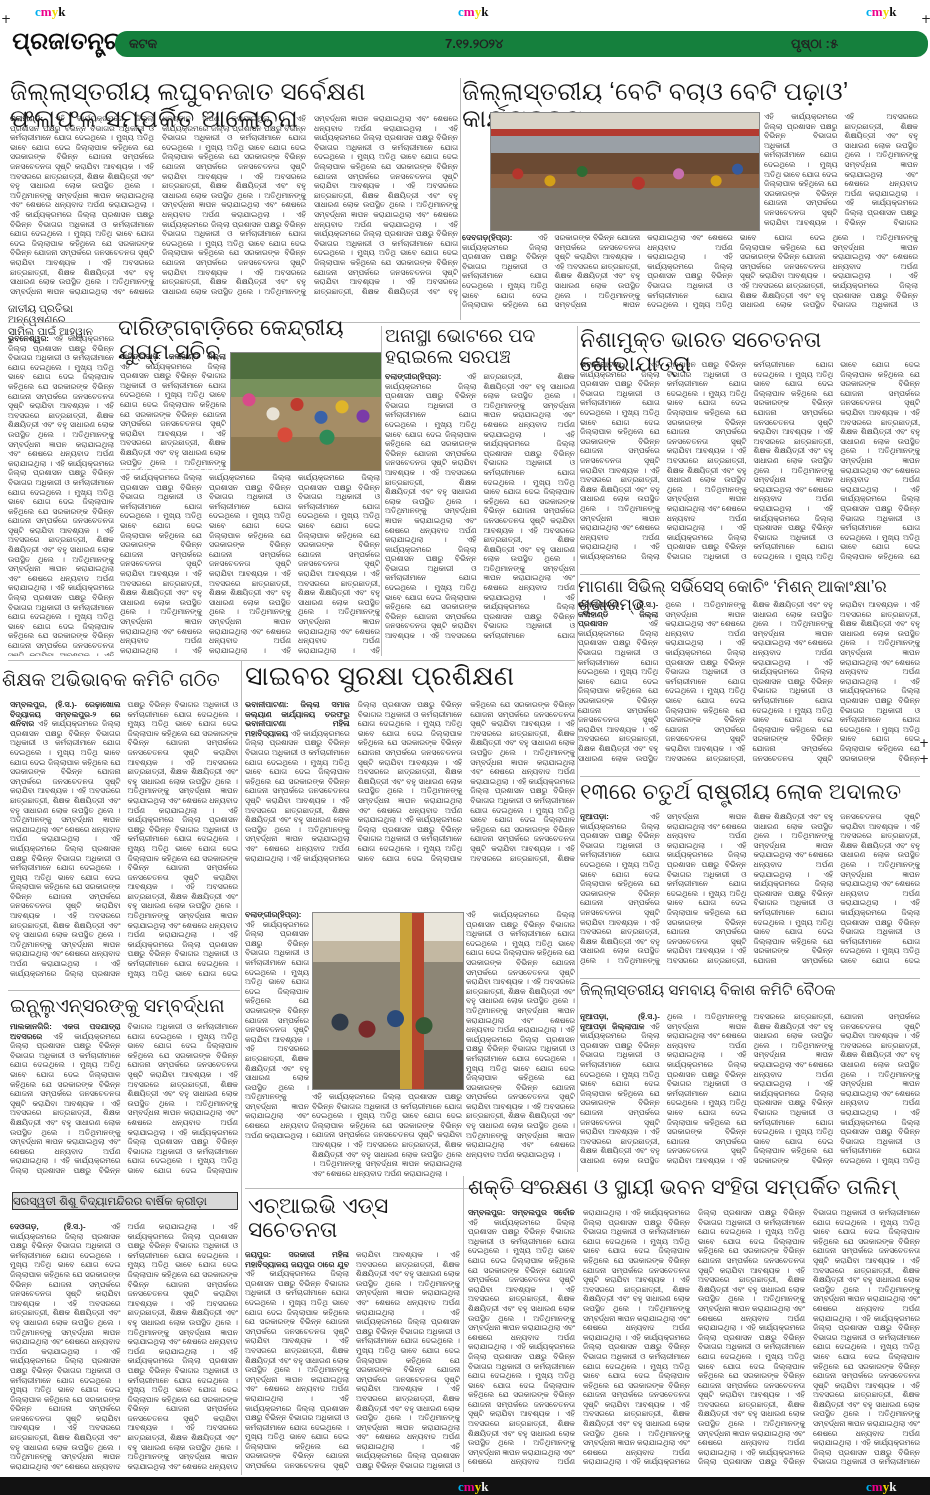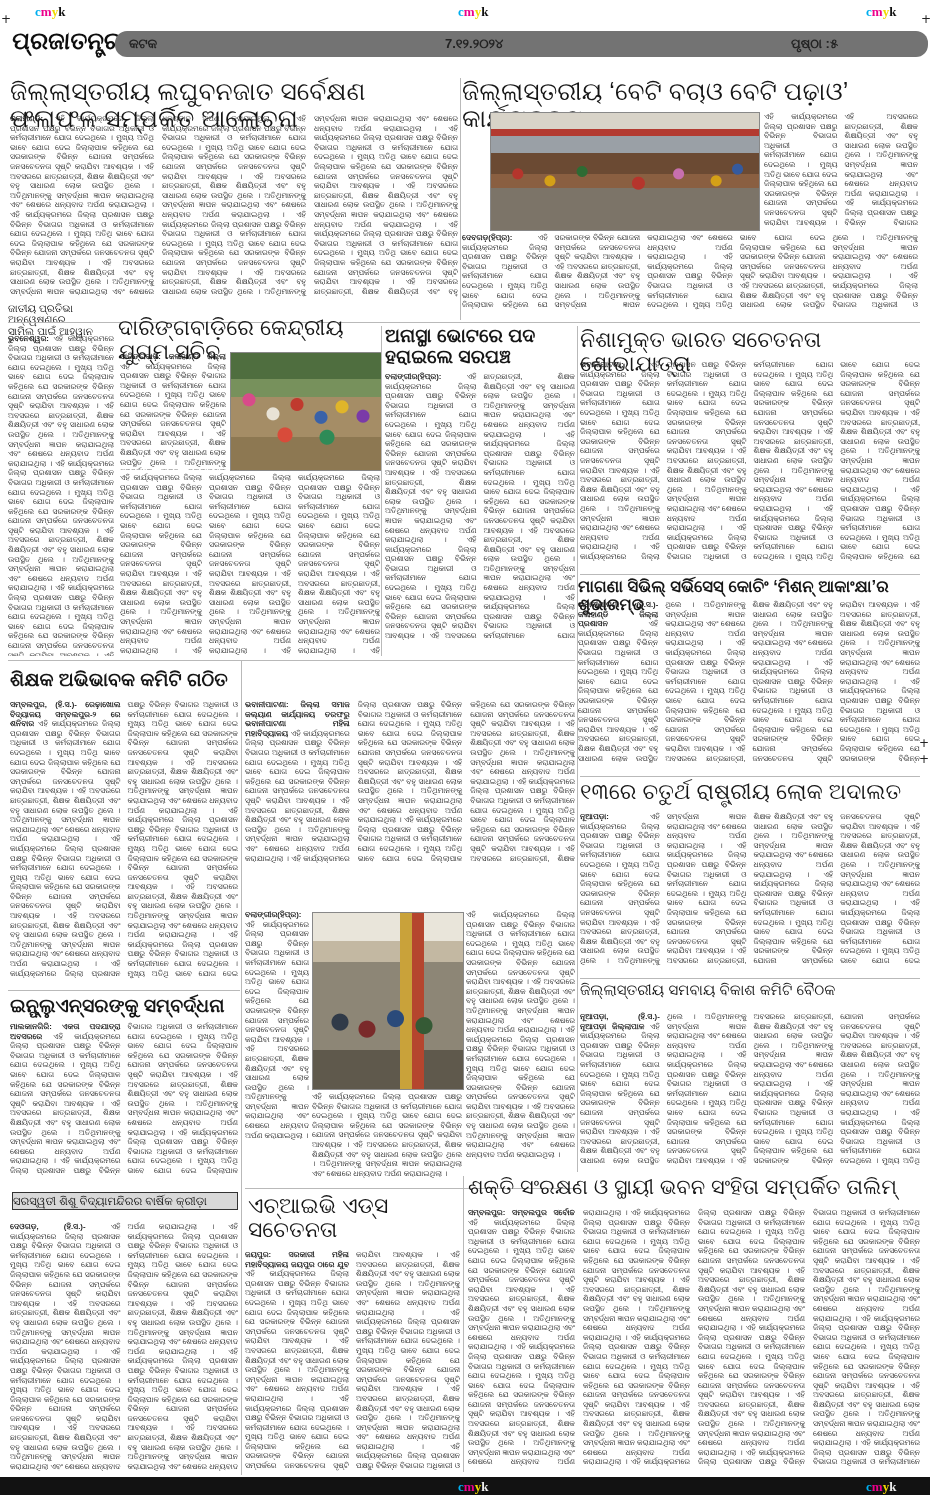--- a/index.html
+++ b/index.html
@@ -14,21 +14,21 @@
   .paper-name{position:absolute;left:12px;top:28px;width:100px;font:bold 24px "Liberation Serif",serif;
               color:#0d0d0d;transform:skewX(-4deg);}
   .band{position:absolute;left:115px;top:31px;width:813px;height:26px;display:flex;align-items:center;}
   .band .edition{position:absolute;left:14px;font-size:13px;font-weight:bold;color:#222;}
   .band .date{position:absolute;left:330px;font-size:13px;font-weight:bold;color:#222;}
   .band .pageno{position:absolute;right:90px;font-size:13px;font-weight:bold;color:#222;}
   
   .hl{position:absolute;text-align:left;color:#151515;white-space:pre-line;line-height:1.08;}
   .h-xl{font-size:25px;font-weight:500;}
   .h-l{font-size:22px;font-weight:500;}
-  .h-m{font-size:19px;font-weight:700;}
+  .h-m{font-size:19px;font-weight:400;}
   .h-s{font-size:12px;font-weight:normal;}
   .boxed-hl{background:#d9d9d9;border:1px solid #333;padding:2px 0;}
   
   .body-box{position:absolute;overflow:hidden;font-size:7.6px;line-height:9.6px;
             text-align:justify;color:#222;}
   .body-box b{font-size:7.8px;}
   
   .vline{position:absolute;width:1px;background:#b9b9b9;}
   .hline{position:absolute;height:1px;background:#b9b9b9;}
   
@@ -76,21 +76,21 @@
 
   <div class="cropmark" style="left:1px;top:12px;">+</div>
   <div class="cmyk" style="left:35px;top:4px;"><span class="c">c</span><span class="m">m</span><span class="y">y</span><span class="k">k</span></div>
   <div class="cmyk" style="left:458px;top:4px;"><span class="c">c</span><span class="m">m</span><span class="y">y</span><span class="k">k</span></div>
   <div class="cmyk" style="left:866px;top:4px;"><span class="c">c</span><span class="m">m</span><span class="y">y</span><span class="k">k</span></div>
   <div class="cropmark" style="left:921px;top:12px;">+</div>
   <div class="cropmark" style="left:919px;top:736px;">+</div>
   <div class="cropmark" style="left:919px;top:752px;">+</div>
 
   <div class="paper-name">ପ୍ରଜାତନ୍ତ୍ର</div>
-  <div class="band" style="background:#737373;border-radius:12px;">
+  <div class="band" style="background:#15803d;border-radius:12px;">
     <span class="edition">କଟକ</span>
     <span class="date">7.୧୨.୨୦୨୪</span>
     <span class="pageno">ପୃଷ୍ଠା :୫</span>
   </div>
 
   <div class="hl h-xl" style="left:10px;top:78px;width:448px;">ଜିଲ୍ଲାସ୍ତରୀୟ ଲଘୁବନଜାତ ସର୍ବେକ୍ଷଣ ଫଳାଫଳ ସମ୍ପର୍କିତ ଆଲୋଚନା</div>
   <div class="body-box" style="left:10px;top:114px;width:448px;height:186px;columns:3;column-gap:8px;">
     <b>କଳାହାଣ୍ଡି:</b> <span>ଏହି କାର୍ଯ୍ୟକ୍ରମରେ ଜିଲ୍ଲା ପ୍ରଶାସନ ପକ୍ଷରୁ ବିଭିନ୍ନ ବିଭାଗର ଅଧିକାରୀ ଓ କର୍ମଚାରୀମାନେ ଯୋଗ ଦେଇଥିଲେ । ମୁଖ୍ୟ ଅତିଥି ଭାବେ ଯୋଗ ଦେଇ ଜିଲ୍ଲାପାଳ କହିଥିଲେ ଯେ ସରକାରଙ୍କ ବିଭିନ୍ନ ଯୋଜନା ସମ୍ପର୍କରେ ଜନସଚେତନତା ସୃଷ୍ଟି କରାଯିବା ଆବଶ୍ୟକ । ଏହି ଅବସରରେ ଛାତ୍ରଛାତ୍ରୀ, ଶିକ୍ଷକ ଶିକ୍ଷୟିତ୍ରୀ ଏବଂ ବହୁ ସାଧାରଣ ଲୋକ ଉପସ୍ଥିତ ଥିଲେ । ଅତିଥିମାନଙ୍କୁ ସମ୍ବର୍ଦ୍ଧନା ଜ୍ଞାପନ କରାଯାଇଥିଲା ଏବଂ ଶେଷରେ ଧନ୍ୟବାଦ ଅର୍ପଣ କରାଯାଇଥିଲା । ଏହି କାର୍ଯ୍ୟକ୍ରମରେ ଜିଲ୍ଲା ପ୍ରଶାସନ ପକ୍ଷରୁ ବିଭିନ୍ନ ବିଭାଗର ଅଧିକାରୀ ଓ କର୍ମଚାରୀମାନେ ଯୋଗ ଦେଇଥିଲେ । ମୁଖ୍ୟ ଅତିଥି ଭାବେ ଯୋଗ ଦେଇ ଜିଲ୍ଲାପାଳ କହିଥିଲେ ଯେ ସରକାରଙ୍କ ବିଭିନ୍ନ ଯୋଜନା ସମ୍ପର୍କରେ ଜନସଚେତନତା ସୃଷ୍ଟି କରାଯିବା ଆବଶ୍ୟକ । ଏହି ଅବସରରେ ଛାତ୍ରଛାତ୍ରୀ, ଶିକ୍ଷକ ଶିକ୍ଷୟିତ୍ରୀ ଏବଂ ବହୁ ସାଧାରଣ ଲୋକ ଉପସ୍ଥିତ ଥିଲେ । ଅତିଥିମାନଙ୍କୁ ସମ୍ବର୍ଦ୍ଧନା ଜ୍ଞାପନ କରାଯାଇଥିଲା ଏବଂ ଶେଷରେ ଧନ୍ୟବାଦ ଅର୍ପଣ କରାଯାଇଥିଲା । ଏହି କାର୍ଯ୍ୟକ୍ରମରେ ଜିଲ୍ଲା ପ୍ରଶାସନ ପକ୍ଷରୁ ବିଭିନ୍ନ ବିଭାଗର ଅଧିକାରୀ ଓ କର୍ମଚାରୀମାନେ ଯୋଗ ଦେଇଥିଲେ । ମୁଖ୍ୟ ଅତିଥି ଭାବେ ଯୋଗ ଦେଇ ଜିଲ୍ଲାପାଳ କହିଥିଲେ ଯେ ସରକାରଙ୍କ ବିଭିନ୍ନ ଯୋଜନା ସମ୍ପର୍କରେ ଜନସଚେତନତା ସୃଷ୍ଟି କରାଯିବା ଆବଶ୍ୟକ । ଏହି ଅବସରରେ ଛାତ୍ରଛାତ୍ରୀ, ଶିକ୍ଷକ ଶିକ୍ଷୟିତ୍ରୀ ଏବଂ ବହୁ ସାଧାରଣ ଲୋକ ଉପସ୍ଥିତ ଥିଲେ । ଅତିଥିମାନଙ୍କୁ ସମ୍ବର୍ଦ୍ଧନା ଜ୍ଞାପନ କରାଯାଇଥିଲା ଏବଂ ଶେଷରେ ଧନ୍ୟବାଦ ଅର୍ପଣ କରାଯାଇଥିଲା । ଏହି କାର୍ଯ୍ୟକ୍ରମରେ ଜିଲ୍ଲା ପ୍ରଶାସନ ପକ୍ଷରୁ ବିଭିନ୍ନ ବିଭାଗର ଅଧିକାରୀ ଓ କର୍ମଚାରୀମାନେ ଯୋଗ ଦେଇଥିଲେ । ମୁଖ୍ୟ ଅତିଥି ଭାବେ ଯୋଗ ଦେଇ ଜିଲ୍ଲାପାଳ କହିଥିଲେ ଯେ ସରକାରଙ୍କ ବିଭିନ୍ନ ଯୋଜନା ସମ୍ପର୍କରେ ଜନସଚେତନତା ସୃଷ୍ଟି କରାଯିବା ଆବଶ୍ୟକ । ଏହି ଅବସରରେ ଛାତ୍ରଛାତ୍ରୀ, ଶିକ୍ଷକ ଶିକ୍ଷୟିତ୍ରୀ ଏବଂ ବହୁ ସାଧାରଣ ଲୋକ ଉପସ୍ଥିତ ଥିଲେ । ଅତିଥିମାନଙ୍କୁ ସମ୍ବର୍ଦ୍ଧନା ଜ୍ଞାପନ କରାଯାଇଥିଲା ଏବଂ ଶେଷରେ ଧନ୍ୟବାଦ ଅର୍ପଣ କରାଯାଇଥିଲା । ଏହି କାର୍ଯ୍ୟକ୍ରମରେ ଜିଲ୍ଲା ପ୍ରଶାସନ ପକ୍ଷରୁ ବିଭିନ୍ନ ବିଭାଗର ଅଧିକାରୀ ଓ କର୍ମଚାରୀମାନେ ଯୋଗ ଦେଇଥିଲେ । ମୁଖ୍ୟ ଅତିଥି ଭାବେ ଯୋଗ ଦେଇ ଜିଲ୍ଲାପାଳ କହିଥିଲେ ଯେ ସରକାରଙ୍କ ବିଭିନ୍ନ ଯୋଜନା ସମ୍ପର୍କରେ ଜନସଚେତନତା ସୃଷ୍ଟି କରାଯିବା ଆବଶ୍ୟକ । ଏହି ଅବସରରେ ଛାତ୍ରଛାତ୍ରୀ, ଶିକ୍ଷକ ଶିକ୍ଷୟିତ୍ରୀ ଏବଂ ବହୁ ସାଧାରଣ ଲୋକ ଉପସ୍ଥିତ ଥିଲେ । ଅତିଥିମାନଙ୍କୁ ସମ୍ବର୍ଦ୍ଧନା ଜ୍ଞାପନ କରାଯାଇଥିଲା ଏବଂ ଶେଷରେ ଧନ୍ୟବାଦ ଅର୍ପଣ କରାଯାଇଥିଲା । ଏହି କାର୍ଯ୍ୟକ୍ରମରେ ଜିଲ୍ଲା ପ୍ରଶାସନ ପକ୍ଷରୁ ବିଭିନ୍ନ ବିଭାଗର ଅଧିକାରୀ ଓ କର୍ମଚାରୀମାନେ ଯୋଗ ଦେଇଥିଲେ । ମୁଖ୍ୟ ଅତିଥି ଭାବେ ଯୋଗ ଦେଇ ଜିଲ୍ଲାପାଳ କହିଥିଲେ ଯେ ସରକାରଙ୍କ ବିଭିନ୍ନ ଯୋଜନା ସମ୍ପର୍କରେ ଜନସଚେତନତା ସୃଷ୍ଟି କରାଯିବା ଆବଶ୍ୟକ । ଏହି ଅବସରରେ ଛାତ୍ରଛାତ୍ରୀ, ଶିକ୍ଷକ ଶିକ୍ଷୟିତ୍ରୀ ଏବଂ ବହୁ ସାଧାରଣ ଲୋକ ଉପସ୍ଥିତ ଥିଲେ । ଅତିଥିମାନଙ୍କୁ ସମ୍ବର୍ଦ୍ଧନା ଜ୍ଞାପନ କରାଯାଇଥିଲା ଏବଂ ଶେଷରେ ଧନ୍ୟବାଦ ଅର୍ପଣ କରାଯାଇଥିଲା । ଏହି କାର୍ଯ୍ୟକ୍ରମରେ ଜିଲ୍ଲା ପ୍ରଶାସନ ପକ୍ଷରୁ ବିଭିନ୍ନ ବିଭାଗର ଅଧିକାରୀ ଓ କର୍ମଚାରୀମାନେ ଯୋଗ ଦେଇଥିଲେ । ମୁଖ୍ୟ ଅତିଥି ଭାବେ ଯୋଗ ଦେଇ ଜିଲ୍ଲାପାଳ କହିଥିଲେ ଯେ ସରକାରଙ୍କ ବିଭିନ୍ନ ଯୋଜନା ସମ୍ପର୍କରେ ଜନସଚେତନତା ସୃଷ୍ଟି କରାଯିବା ଆବଶ୍ୟକ । ଏହି ଅବସରରେ ଛାତ୍ରଛାତ୍ରୀ, ଶିକ୍ଷକ ଶିକ୍ଷୟିତ୍ରୀ ଏବଂ ବହୁ ସାଧାରଣ ଲୋକ ଉପସ୍ଥିତ ଥିଲେ । ଅତିଥିମାନଙ୍କୁ ସମ୍ବର୍ଦ୍ଧନା ଜ୍ଞାପନ କରାଯାଇଥିଲା ଏବଂ ଶେଷରେ ଧନ୍ୟବାଦ ଅର୍ପଣ କରାଯାଇଥିଲା । ଏହି କାର୍ଯ୍ୟକ୍ରମରେ ଜିଲ୍ଲା ପ୍ରଶାସନ ପକ୍ଷରୁ ବିଭିନ୍ନ ବିଭାଗର ଅଧିକାରୀ ଓ କର୍ମଚାରୀମାନେ ଯୋଗ ଦେଇଥିଲେ । ମୁଖ୍ୟ ଅତିଥି ଭାବେ ଯୋଗ ଦେଇ ଜିଲ୍ଲାପାଳ କହିଥିଲେ ଯେ ସରକାରଙ୍କ ବିଭିନ୍ନ ଯୋଜନା ସମ୍ପର୍କରେ ଜନସଚେତନତା ସୃଷ୍ଟି କରାଯିବା ଆବଶ୍ୟକ । ଏହି ଅବସରରେ ଛାତ୍ରଛାତ୍ରୀ, ଶିକ୍ଷକ ଶିକ୍ଷୟିତ୍ରୀ ଏବଂ ବହୁ ସାଧାରଣ ଲୋକ ଉପସ୍ଥିତ ଥିଲେ । ଅତିଥିମାନଙ୍କୁ ସମ୍ବର୍ଦ୍ଧନା ଜ୍ଞାପନ କରାଯାଇଥିଲା ଏବଂ ଶେଷରେ ଧନ୍ୟବାଦ ଅର୍ପଣ କରାଯାଇଥିଲା । </span>
   </div>
 
@@ -137,36 +137,37 @@
 
   <div class="hl h-m" style="left:578px;top:578px;width:344px;font-size:16.5px;">ମାଗଣା ସିଭିଲ୍ ସର୍ଭିସେସ୍ କୋଚିଂ ‘ମିଶନ୍ ଆକାଂକ୍ଷା’ର ଶୁଭାରମ୍ଭ</div>
   <div class="body-box" style="left:578px;top:600px;width:342px;height:172px;columns:4;column-gap:7px;">
     <b>ଭବାନୀପାଟଣା (ହି.ସ.)- କଳାହାଣ୍ଡି ଜିଲ୍ଲା ପ୍ରଶାସନ</b> <span>ଏହି କାର୍ଯ୍ୟକ୍ରମରେ ଜିଲ୍ଲା ପ୍ରଶାସନ ପକ୍ଷରୁ ବିଭିନ୍ନ ବିଭାଗର ଅଧିକାରୀ ଓ କର୍ମଚାରୀମାନେ ଯୋଗ ଦେଇଥିଲେ । ମୁଖ୍ୟ ଅତିଥି ଭାବେ ଯୋଗ ଦେଇ ଜିଲ୍ଲାପାଳ କହିଥିଲେ ଯେ ସରକାରଙ୍କ ବିଭିନ୍ନ ଯୋଜନା ସମ୍ପର୍କରେ ଜନସଚେତନତା ସୃଷ୍ଟି କରାଯିବା ଆବଶ୍ୟକ । ଏହି ଅବସରରେ ଛାତ୍ରଛାତ୍ରୀ, ଶିକ୍ଷକ ଶିକ୍ଷୟିତ୍ରୀ ଏବଂ ବହୁ ସାଧାରଣ ଲୋକ ଉପସ୍ଥିତ ଥିଲେ । ଅତିଥିମାନଙ୍କୁ ସମ୍ବର୍ଦ୍ଧନା ଜ୍ଞାପନ କରାଯାଇଥିଲା ଏବଂ ଶେଷରେ ଧନ୍ୟବାଦ ଅର୍ପଣ କରାଯାଇଥିଲା । ଏହି କାର୍ଯ୍ୟକ୍ରମରେ ଜିଲ୍ଲା ପ୍ରଶାସନ ପକ୍ଷରୁ ବିଭିନ୍ନ ବିଭାଗର ଅଧିକାରୀ ଓ କର୍ମଚାରୀମାନେ ଯୋଗ ଦେଇଥିଲେ । ମୁଖ୍ୟ ଅତିଥି ଭାବେ ଯୋଗ ଦେଇ ଜିଲ୍ଲାପାଳ କହିଥିଲେ ଯେ ସରକାରଙ୍କ ବିଭିନ୍ନ ଯୋଜନା ସମ୍ପର୍କରେ ଜନସଚେତନତା ସୃଷ୍ଟି କରାଯିବା ଆବଶ୍ୟକ । ଏହି ଅବସରରେ ଛାତ୍ରଛାତ୍ରୀ, ଶିକ୍ଷକ ଶିକ୍ଷୟିତ୍ରୀ ଏବଂ ବହୁ ସାଧାରଣ ଲୋକ ଉପସ୍ଥିତ ଥିଲେ । ଅତିଥିମାନଙ୍କୁ ସମ୍ବର୍ଦ୍ଧନା ଜ୍ଞାପନ କରାଯାଇଥିଲା ଏବଂ ଶେଷରେ ଧନ୍ୟବାଦ ଅର୍ପଣ କରାଯାଇଥିଲା । ଏହି କାର୍ଯ୍ୟକ୍ରମରେ ଜିଲ୍ଲା ପ୍ରଶାସନ ପକ୍ଷରୁ ବିଭିନ୍ନ ବିଭାଗର ଅଧିକାରୀ ଓ କର୍ମଚାରୀମାନେ ଯୋଗ ଦେଇଥିଲେ । ମୁଖ୍ୟ ଅତିଥି ଭାବେ ଯୋଗ ଦେଇ ଜିଲ୍ଲାପାଳ କହିଥିଲେ ଯେ ସରକାରଙ୍କ ବିଭିନ୍ନ ଯୋଜନା ସମ୍ପର୍କରେ ଜନସଚେତନତା ସୃଷ୍ଟି କରାଯିବା ଆବଶ୍ୟକ । ଏହି ଅବସରରେ ଛାତ୍ରଛାତ୍ରୀ, ଶିକ୍ଷକ ଶିକ୍ଷୟିତ୍ରୀ ଏବଂ ବହୁ ସାଧାରଣ ଲୋକ ଉପସ୍ଥିତ ଥିଲେ । ଅତିଥିମାନଙ୍କୁ ସମ୍ବର୍ଦ୍ଧନା ଜ୍ଞାପନ କରାଯାଇଥିଲା ଏବଂ ଶେଷରେ ଧନ୍ୟବାଦ ଅର୍ପଣ କରାଯାଇଥିଲା । ଏହି କାର୍ଯ୍ୟକ୍ରମରେ ଜିଲ୍ଲା ପ୍ରଶାସନ ପକ୍ଷରୁ ବିଭିନ୍ନ ବିଭାଗର ଅଧିକାରୀ ଓ କର୍ମଚାରୀମାନେ ଯୋଗ ଦେଇଥିଲେ । ମୁଖ୍ୟ ଅତିଥି ଭାବେ ଯୋଗ ଦେଇ ଜିଲ୍ଲାପାଳ କହିଥିଲେ ଯେ ସରକାରଙ୍କ ବିଭିନ୍ନ ଯୋଜନା ସମ୍ପର୍କରେ ଜନସଚେତନତା ସୃଷ୍ଟି କରାଯିବା ଆବଶ୍ୟକ । ଏହି ଅବସରରେ ଛାତ୍ରଛାତ୍ରୀ, ଶିକ୍ଷକ ଶିକ୍ଷୟିତ୍ରୀ ଏବଂ ବହୁ ସାଧାରଣ ଲୋକ ଉପସ୍ଥିତ ଥିଲେ । ଅତିଥିମାନଙ୍କୁ ସମ୍ବର୍ଦ୍ଧନା ଜ୍ଞାପନ କରାଯାଇଥିଲା ଏବଂ ଶେଷରେ ଧନ୍ୟବାଦ ଅର୍ପଣ କରାଯାଇଥିଲା । ଏହି କାର୍ଯ୍ୟକ୍ରମରେ ଜିଲ୍ଲା ପ୍ରଶାସନ ପକ୍ଷରୁ ବିଭିନ୍ନ ବିଭାଗର ଅଧିକାରୀ ଓ କର୍ମଚାରୀମାନେ ଯୋଗ ଦେଇଥିଲେ । ମୁଖ୍ୟ ଅତିଥି ଭାବେ ଯୋଗ ଦେଇ ଜିଲ୍ଲାପାଳ କହିଥିଲେ ଯେ ସରକାରଙ୍କ ବିଭିନ୍ନ ଯୋଜନା ସମ୍ପର୍କରେ ଜନସଚେତନତା ସୃଷ୍ଟି କରାଯିବା ଆବଶ୍ୟକ । ଏହି ଅବସରରେ ଛାତ୍ରଛାତ୍ରୀ, ଶିକ୍ଷକ ଶିକ୍ଷୟିତ୍ରୀ ଏବଂ ବହୁ ସାଧାରଣ ଲୋକ ଉପସ୍ଥିତ ଥିଲେ । ଅତିଥିମାନଙ୍କୁ ସମ୍ବର୍ଦ୍ଧନା ଜ୍ଞାପନ କରାଯାଇଥିଲା ଏବଂ ଶେଷରେ ଧନ୍ୟବାଦ ଅର୍ପଣ କରାଯାଇଥିଲା । </span>
   </div>
   <div class="hline" style="left:580px;top:776px;width:340px;"></div>
 
   <div class="vline" style="left:241px;top:660px;height:815px;"></div>
   <div class="hline" style="left:8px;top:660px;width:567px;"></div>
 
-  <div class="hl h-m" style="left:10px;top:670px;width:228px;">ଶିକ୍ଷକ ଅଭିଭାବକ କମିଟି ଗଠିତ</div>
+  <div class="hl h-m" style="left:2px;top:670px;width:228px;">ଶିକ୍ଷକ ଅଭିଭାବକ କମିଟି ଗଠିତ</div>
   <div class="body-box" style="left:10px;top:700px;width:228px;height:284px;columns:2;column-gap:7px;">
     <b>ସମ୍ବଲପୁର, (ହି.ସ.)- ରେଢ଼ାଖୋଲ ବିଦ୍ୟାଳୟ ସମ୍ବଲପୁର-୨ ରେ ଶନିବାର</b> <span>ଏହି କାର୍ଯ୍ୟକ୍ରମରେ ଜିଲ୍ଲା ପ୍ରଶାସନ ପକ୍ଷରୁ ବିଭିନ୍ନ ବିଭାଗର ଅଧିକାରୀ ଓ କର୍ମଚାରୀମାନେ ଯୋଗ ଦେଇଥିଲେ । ମୁଖ୍ୟ ଅତିଥି ଭାବେ ଯୋଗ ଦେଇ ଜିଲ୍ଲାପାଳ କହିଥିଲେ ଯେ ସରକାରଙ୍କ ବିଭିନ୍ନ ଯୋଜନା ସମ୍ପର୍କରେ ଜନସଚେତନତା ସୃଷ୍ଟି କରାଯିବା ଆବଶ୍ୟକ । ଏହି ଅବସରରେ ଛାତ୍ରଛାତ୍ରୀ, ଶିକ୍ଷକ ଶିକ୍ଷୟିତ୍ରୀ ଏବଂ ବହୁ ସାଧାରଣ ଲୋକ ଉପସ୍ଥିତ ଥିଲେ । ଅତିଥିମାନଙ୍କୁ ସମ୍ବର୍ଦ୍ଧନା ଜ୍ଞାପନ କରାଯାଇଥିଲା ଏବଂ ଶେଷରେ ଧନ୍ୟବାଦ ଅର୍ପଣ କରାଯାଇଥିଲା । ଏହି କାର୍ଯ୍ୟକ୍ରମରେ ଜିଲ୍ଲା ପ୍ରଶାସନ ପକ୍ଷରୁ ବିଭିନ୍ନ ବିଭାଗର ଅଧିକାରୀ ଓ କର୍ମଚାରୀମାନେ ଯୋଗ ଦେଇଥିଲେ । ମୁଖ୍ୟ ଅତିଥି ଭାବେ ଯୋଗ ଦେଇ ଜିଲ୍ଲାପାଳ କହିଥିଲେ ଯେ ସରକାରଙ୍କ ବିଭିନ୍ନ ଯୋଜନା ସମ୍ପର୍କରେ ଜନସଚେତନତା ସୃଷ୍ଟି କରାଯିବା ଆବଶ୍ୟକ । ଏହି ଅବସରରେ ଛାତ୍ରଛାତ୍ରୀ, ଶିକ୍ଷକ ଶିକ୍ଷୟିତ୍ରୀ ଏବଂ ବହୁ ସାଧାରଣ ଲୋକ ଉପସ୍ଥିତ ଥିଲେ । ଅତିଥିମାନଙ୍କୁ ସମ୍ବର୍ଦ୍ଧନା ଜ୍ଞାପନ କରାଯାଇଥିଲା ଏବଂ ଶେଷରେ ଧନ୍ୟବାଦ ଅର୍ପଣ କରାଯାଇଥିଲା । ଏହି କାର୍ଯ୍ୟକ୍ରମରେ ଜିଲ୍ଲା ପ୍ରଶାସନ ପକ୍ଷରୁ ବିଭିନ୍ନ ବିଭାଗର ଅଧିକାରୀ ଓ କର୍ମଚାରୀମାନେ ଯୋଗ ଦେଇଥିଲେ । ମୁଖ୍ୟ ଅତିଥି ଭାବେ ଯୋଗ ଦେଇ ଜିଲ୍ଲାପାଳ କହିଥିଲେ ଯେ ସରକାରଙ୍କ ବିଭିନ୍ନ ଯୋଜନା ସମ୍ପର୍କରେ ଜନସଚେତନତା ସୃଷ୍ଟି କରାଯିବା ଆବଶ୍ୟକ । ଏହି ଅବସରରେ ଛାତ୍ରଛାତ୍ରୀ, ଶିକ୍ଷକ ଶିକ୍ଷୟିତ୍ରୀ ଏବଂ ବହୁ ସାଧାରଣ ଲୋକ ଉପସ୍ଥିତ ଥିଲେ । ଅତିଥିମାନଙ୍କୁ ସମ୍ବର୍ଦ୍ଧନା ଜ୍ଞାପନ କରାଯାଇଥିଲା ଏବଂ ଶେଷରେ ଧନ୍ୟବାଦ ଅର୍ପଣ କରାଯାଇଥିଲା । ଏହି କାର୍ଯ୍ୟକ୍ରମରେ ଜିଲ୍ଲା ପ୍ରଶାସନ ପକ୍ଷରୁ ବିଭିନ୍ନ ବିଭାଗର ଅଧିକାରୀ ଓ କର୍ମଚାରୀମାନେ ଯୋଗ ଦେଇଥିଲେ । ମୁଖ୍ୟ ଅତିଥି ଭାବେ ଯୋଗ ଦେଇ ଜିଲ୍ଲାପାଳ କହିଥିଲେ ଯେ ସରକାରଙ୍କ ବିଭିନ୍ନ ଯୋଜନା ସମ୍ପର୍କରେ ଜନସଚେତନତା ସୃଷ୍ଟି କରାଯିବା ଆବଶ୍ୟକ । ଏହି ଅବସରରେ ଛାତ୍ରଛାତ୍ରୀ, ଶିକ୍ଷକ ଶିକ୍ଷୟିତ୍ରୀ ଏବଂ ବହୁ ସାଧାରଣ ଲୋକ ଉପସ୍ଥିତ ଥିଲେ । ଅତିଥିମାନଙ୍କୁ ସମ୍ବର୍ଦ୍ଧନା ଜ୍ଞାପନ କରାଯାଇଥିଲା ଏବଂ ଶେଷରେ ଧନ୍ୟବାଦ ଅର୍ପଣ କରାଯାଇଥିଲା । ଏହି କାର୍ଯ୍ୟକ୍ରମରେ ଜିଲ୍ଲା ପ୍ରଶାସନ ପକ୍ଷରୁ ବିଭିନ୍ନ ବିଭାଗର ଅଧିକାରୀ ଓ କର୍ମଚାରୀମାନେ ଯୋଗ ଦେଇଥିଲେ । ମୁଖ୍ୟ ଅତିଥି ଭାବେ ଯୋଗ ଦେଇ ଜିଲ୍ଲାପାଳ କହିଥିଲେ ଯେ ସରକାରଙ୍କ ବିଭିନ୍ନ ଯୋଜନା ସମ୍ପର୍କରେ ଜନସଚେତନତା ସୃଷ୍ଟି କରାଯିବା ଆବଶ୍ୟକ । ଏହି ଅବସରରେ ଛାତ୍ରଛାତ୍ରୀ, ଶିକ୍ଷକ ଶିକ୍ଷୟିତ୍ରୀ ଏବଂ ବହୁ ସାଧାରଣ ଲୋକ ଉପସ୍ଥିତ ଥିଲେ । ଅତିଥିମାନଙ୍କୁ ସମ୍ବର୍ଦ୍ଧନା ଜ୍ଞାପନ କରାଯାଇଥିଲା ଏବଂ ଶେଷରେ ଧନ୍ୟବାଦ ଅର୍ପଣ କରାଯାଇଥିଲା । </span>
   </div>
   <div class="hline" style="left:8px;top:990px;width:232px;"></div>
 
   <div class="hl h-m" style="left:10px;top:996px;width:228px;">ଇନ୍ଫ୍ଲୁଏନ୍ସରଙ୍କୁ ସମ୍ବର୍ଦ୍ଧନା</div>
   <div class="body-box" style="left:10px;top:1022px;width:228px;height:162px;columns:2;column-gap:7px;">
     <b>ମାଲକାନଗିରି: ଏକତା ପଦଯାତ୍ରା ଅବସରରେ</b> <span>ଏହି କାର୍ଯ୍ୟକ୍ରମରେ ଜିଲ୍ଲା ପ୍ରଶାସନ ପକ୍ଷରୁ ବିଭିନ୍ନ ବିଭାଗର ଅଧିକାରୀ ଓ କର୍ମଚାରୀମାନେ ଯୋଗ ଦେଇଥିଲେ । ମୁଖ୍ୟ ଅତିଥି ଭାବେ ଯୋଗ ଦେଇ ଜିଲ୍ଲାପାଳ କହିଥିଲେ ଯେ ସରକାରଙ୍କ ବିଭିନ୍ନ ଯୋଜନା ସମ୍ପର୍କରେ ଜନସଚେତନତା ସୃଷ୍ଟି କରାଯିବା ଆବଶ୍ୟକ । ଏହି ଅବସରରେ ଛାତ୍ରଛାତ୍ରୀ, ଶିକ୍ଷକ ଶିକ୍ଷୟିତ୍ରୀ ଏବଂ ବହୁ ସାଧାରଣ ଲୋକ ଉପସ୍ଥିତ ଥିଲେ । ଅତିଥିମାନଙ୍କୁ ସମ୍ବର୍ଦ୍ଧନା ଜ୍ଞାପନ କରାଯାଇଥିଲା ଏବଂ ଶେଷରେ ଧନ୍ୟବାଦ ଅର୍ପଣ କରାଯାଇଥିଲା । ଏହି କାର୍ଯ୍ୟକ୍ରମରେ ଜିଲ୍ଲା ପ୍ରଶାସନ ପକ୍ଷରୁ ବିଭିନ୍ନ ବିଭାଗର ଅଧିକାରୀ ଓ କର୍ମଚାରୀମାନେ ଯୋଗ ଦେଇଥିଲେ । ମୁଖ୍ୟ ଅତିଥି ଭାବେ ଯୋଗ ଦେଇ ଜିଲ୍ଲାପାଳ କହିଥିଲେ ଯେ ସରକାରଙ୍କ ବିଭିନ୍ନ ଯୋଜନା ସମ୍ପର୍କରେ ଜନସଚେତନତା ସୃଷ୍ଟି କରାଯିବା ଆବଶ୍ୟକ । ଏହି ଅବସରରେ ଛାତ୍ରଛାତ୍ରୀ, ଶିକ୍ଷକ ଶିକ୍ଷୟିତ୍ରୀ ଏବଂ ବହୁ ସାଧାରଣ ଲୋକ ଉପସ୍ଥିତ ଥିଲେ । ଅତିଥିମାନଙ୍କୁ ସମ୍ବର୍ଦ୍ଧନା ଜ୍ଞାପନ କରାଯାଇଥିଲା ଏବଂ ଶେଷରେ ଧନ୍ୟବାଦ ଅର୍ପଣ କରାଯାଇଥିଲା । ଏହି କାର୍ଯ୍ୟକ୍ରମରେ ଜିଲ୍ଲା ପ୍ରଶାସନ ପକ୍ଷରୁ ବିଭିନ୍ନ ବିଭାଗର ଅଧିକାରୀ ଓ କର୍ମଚାରୀମାନେ ଯୋଗ ଦେଇଥିଲେ । ମୁଖ୍ୟ ଅତିଥି ଭାବେ ଯୋଗ ଦେଇ ଜିଲ୍ଲାପାଳ କହିଥିଲେ ଯେ ସରକାରଙ୍କ ବିଭିନ୍ନ ଯୋଜନା ସମ୍ପର୍କରେ ଜନସଚେତନତା ସୃଷ୍ଟି କରାଯିବା ଆବଶ୍ୟକ । ଏହି ଅବସରରେ ଛାତ୍ରଛାତ୍ରୀ, ଶିକ୍ଷକ ଶିକ୍ଷୟିତ୍ରୀ ଏବଂ ବହୁ ସାଧାରଣ ଲୋକ ଉପସ୍ଥିତ ଥିଲେ । ଅତିଥିମାନଙ୍କୁ ସମ୍ବର୍ଦ୍ଧନା ଜ୍ଞାପନ କରାଯାଇଥିଲା ଏବଂ ଶେଷରେ ଧନ୍ୟବାଦ ଅର୍ପଣ କରାଯାଇଥିଲା । </span>
   </div>
 
   <div class="hl h-s boxed-hl" style="left:12px;top:1192px;width:224px;font-size:11.5px;font-weight:500;">ସରସ୍ୱତୀ ଶିଶୁ ବିଦ୍ୟାମନ୍ଦିରର ବାର୍ଷିକ କ୍ରୀଡ଼ା</div>
   <div class="body-box" style="left:10px;top:1222px;width:228px;height:250px;columns:2;column-gap:7px;">
     <b>ଦେଓଗଡ଼, (ହି.ସ.)-</b> <span>ଏହି କାର୍ଯ୍ୟକ୍ରମରେ ଜିଲ୍ଲା ପ୍ରଶାସନ ପକ୍ଷରୁ ବିଭିନ୍ନ ବିଭାଗର ଅଧିକାରୀ ଓ କର୍ମଚାରୀମାନେ ଯୋଗ ଦେଇଥିଲେ । ମୁଖ୍ୟ ଅତିଥି ଭାବେ ଯୋଗ ଦେଇ ଜିଲ୍ଲାପାଳ କହିଥିଲେ ଯେ ସରକାରଙ୍କ ବିଭିନ୍ନ ଯୋଜନା ସମ୍ପର୍କରେ ଜନସଚେତନତା ସୃଷ୍ଟି କରାଯିବା ଆବଶ୍ୟକ । ଏହି ଅବସରରେ ଛାତ୍ରଛାତ୍ରୀ, ଶିକ୍ଷକ ଶିକ୍ଷୟିତ୍ରୀ ଏବଂ ବହୁ ସାଧାରଣ ଲୋକ ଉପସ୍ଥିତ ଥିଲେ । ଅତିଥିମାନଙ୍କୁ ସମ୍ବର୍ଦ୍ଧନା ଜ୍ଞାପନ କରାଯାଇଥିଲା ଏବଂ ଶେଷରେ ଧନ୍ୟବାଦ ଅର୍ପଣ କରାଯାଇଥିଲା । ଏହି କାର୍ଯ୍ୟକ୍ରମରେ ଜିଲ୍ଲା ପ୍ରଶାସନ ପକ୍ଷରୁ ବିଭିନ୍ନ ବିଭାଗର ଅଧିକାରୀ ଓ କର୍ମଚାରୀମାନେ ଯୋଗ ଦେଇଥିଲେ । ମୁଖ୍ୟ ଅତିଥି ଭାବେ ଯୋଗ ଦେଇ ଜିଲ୍ଲାପାଳ କହିଥିଲେ ଯେ ସରକାରଙ୍କ ବିଭିନ୍ନ ଯୋଜନା ସମ୍ପର୍କରେ ଜନସଚେତନତା ସୃଷ୍ଟି କରାଯିବା ଆବଶ୍ୟକ । ଏହି ଅବସରରେ ଛାତ୍ରଛାତ୍ରୀ, ଶିକ୍ଷକ ଶିକ୍ଷୟିତ୍ରୀ ଏବଂ ବହୁ ସାଧାରଣ ଲୋକ ଉପସ୍ଥିତ ଥିଲେ । ଅତିଥିମାନଙ୍କୁ ସମ୍ବର୍ଦ୍ଧନା ଜ୍ଞାପନ କରାଯାଇଥିଲା ଏବଂ ଶେଷରେ ଧନ୍ୟବାଦ ଅର୍ପଣ କରାଯାଇଥିଲା । ଏହି କାର୍ଯ୍ୟକ୍ରମରେ ଜିଲ୍ଲା ପ୍ରଶାସନ ପକ୍ଷରୁ ବିଭିନ୍ନ ବିଭାଗର ଅଧିକାରୀ ଓ କର୍ମଚାରୀମାନେ ଯୋଗ ଦେଇଥିଲେ । ମୁଖ୍ୟ ଅତିଥି ଭାବେ ଯୋଗ ଦେଇ ଜିଲ୍ଲାପାଳ କହିଥିଲେ ଯେ ସରକାରଙ୍କ ବିଭିନ୍ନ ଯୋଜନା ସମ୍ପର୍କରେ ଜନସଚେତନତା ସୃଷ୍ଟି କରାଯିବା ଆବଶ୍ୟକ । ଏହି ଅବସରରେ ଛାତ୍ରଛାତ୍ରୀ, ଶିକ୍ଷକ ଶିକ୍ଷୟିତ୍ରୀ ଏବଂ ବହୁ ସାଧାରଣ ଲୋକ ଉପସ୍ଥିତ ଥିଲେ । ଅତିଥିମାନଙ୍କୁ ସମ୍ବର୍ଦ୍ଧନା ଜ୍ଞାପନ କରାଯାଇଥିଲା ଏବଂ ଶେଷରେ ଧନ୍ୟବାଦ ଅର୍ପଣ କରାଯାଇଥିଲା । ଏହି କାର୍ଯ୍ୟକ୍ରମରେ ଜିଲ୍ଲା ପ୍ରଶାସନ ପକ୍ଷରୁ ବିଭିନ୍ନ ବିଭାଗର ଅଧିକାରୀ ଓ କର୍ମଚାରୀମାନେ ଯୋଗ ଦେଇଥିଲେ । ମୁଖ୍ୟ ଅତିଥି ଭାବେ ଯୋଗ ଦେଇ ଜିଲ୍ଲାପାଳ କହିଥିଲେ ଯେ ସରକାରଙ୍କ ବିଭିନ୍ନ ଯୋଜନା ସମ୍ପର୍କରେ ଜନସଚେତନତା ସୃଷ୍ଟି କରାଯିବା ଆବଶ୍ୟକ । ଏହି ଅବସରରେ ଛାତ୍ରଛାତ୍ରୀ, ଶିକ୍ଷକ ଶିକ୍ଷୟିତ୍ରୀ ଏବଂ ବହୁ ସାଧାରଣ ଲୋକ ଉପସ୍ଥିତ ଥିଲେ । ଅତିଥିମାନଙ୍କୁ ସମ୍ବର୍ଦ୍ଧନା ଜ୍ଞାପନ କରାଯାଇଥିଲା ଏବଂ ଶେଷରେ ଧନ୍ୟବାଦ ଅର୍ପଣ କରାଯାଇଥିଲା । ଏହି କାର୍ଯ୍ୟକ୍ରମରେ ଜିଲ୍ଲା ପ୍ରଶାସନ ପକ୍ଷରୁ ବିଭିନ୍ନ ବିଭାଗର ଅଧିକାରୀ ଓ କର୍ମଚାରୀମାନେ ଯୋଗ ଦେଇଥିଲେ । ମୁଖ୍ୟ ଅତିଥି ଭାବେ ଯୋଗ ଦେଇ ଜିଲ୍ଲାପାଳ କହିଥିଲେ ଯେ ସରକାରଙ୍କ ବିଭିନ୍ନ ଯୋଜନା ସମ୍ପର୍କରେ ଜନସଚେତନତା ସୃଷ୍ଟି କରାଯିବା ଆବଶ୍ୟକ । ଏହି ଅବସରରେ ଛାତ୍ରଛାତ୍ରୀ, ଶିକ୍ଷକ ଶିକ୍ଷୟିତ୍ରୀ ଏବଂ ବହୁ ସାଧାରଣ ଲୋକ ଉପସ୍ଥିତ ଥିଲେ । ଅତିଥିମାନଙ୍କୁ ସମ୍ବର୍ଦ୍ଧନା ଜ୍ଞାପନ କରାଯାଇଥିଲା ଏବଂ ଶେଷରେ ଧନ୍ୟବାଦ ଅର୍ପଣ କରାଯାଇଥିଲା । </span>
   </div>
 
+  <div class="hl h-xl" style="left:245px;top:662px;width:330px;font-size:27px;">ସାଇବର ସୁରକ୍ଷା ପ୍ରଶିକ୍ଷଣ</div>
   <div class="body-box" style="left:245px;top:700px;width:330px;height:168px;columns:3;column-gap:8px;">
     <b>ଭବାନୀପାଟଣା: ଜିଲ୍ଲା ସମାଜ କଲ୍ୟାଣ କାର୍ଯ୍ୟାଳୟ ତରଫରୁ ଭବାନୀପାଟଣା ମହିଳା ମହାବିଦ୍ୟାଳୟ</b> <span>ଏହି କାର୍ଯ୍ୟକ୍ରମରେ ଜିଲ୍ଲା ପ୍ରଶାସନ ପକ୍ଷରୁ ବିଭିନ୍ନ ବିଭାଗର ଅଧିକାରୀ ଓ କର୍ମଚାରୀମାନେ ଯୋଗ ଦେଇଥିଲେ । ମୁଖ୍ୟ ଅତିଥି ଭାବେ ଯୋଗ ଦେଇ ଜିଲ୍ଲାପାଳ କହିଥିଲେ ଯେ ସରକାରଙ୍କ ବିଭିନ୍ନ ଯୋଜନା ସମ୍ପର୍କରେ ଜନସଚେତନତା ସୃଷ୍ଟି କରାଯିବା ଆବଶ୍ୟକ । ଏହି ଅବସରରେ ଛାତ୍ରଛାତ୍ରୀ, ଶିକ୍ଷକ ଶିକ୍ଷୟିତ୍ରୀ ଏବଂ ବହୁ ସାଧାରଣ ଲୋକ ଉପସ୍ଥିତ ଥିଲେ । ଅତିଥିମାନଙ୍କୁ ସମ୍ବର୍ଦ୍ଧନା ଜ୍ଞାପନ କରାଯାଇଥିଲା ଏବଂ ଶେଷରେ ଧନ୍ୟବାଦ ଅର୍ପଣ କରାଯାଇଥିଲା । ଏହି କାର୍ଯ୍ୟକ୍ରମରେ ଜିଲ୍ଲା ପ୍ରଶାସନ ପକ୍ଷରୁ ବିଭିନ୍ନ ବିଭାଗର ଅଧିକାରୀ ଓ କର୍ମଚାରୀମାନେ ଯୋଗ ଦେଇଥିଲେ । ମୁଖ୍ୟ ଅତିଥି ଭାବେ ଯୋଗ ଦେଇ ଜିଲ୍ଲାପାଳ କହିଥିଲେ ଯେ ସରକାରଙ୍କ ବିଭିନ୍ନ ଯୋଜନା ସମ୍ପର୍କରେ ଜନସଚେତନତା ସୃଷ୍ଟି କରାଯିବା ଆବଶ୍ୟକ । ଏହି ଅବସରରେ ଛାତ୍ରଛାତ୍ରୀ, ଶିକ୍ଷକ ଶିକ୍ଷୟିତ୍ରୀ ଏବଂ ବହୁ ସାଧାରଣ ଲୋକ ଉପସ୍ଥିତ ଥିଲେ । ଅତିଥିମାନଙ୍କୁ ସମ୍ବର୍ଦ୍ଧନା ଜ୍ଞାପନ କରାଯାଇଥିଲା ଏବଂ ଶେଷରେ ଧନ୍ୟବାଦ ଅର୍ପଣ କରାଯାଇଥିଲା । ଏହି କାର୍ଯ୍ୟକ୍ରମରେ ଜିଲ୍ଲା ପ୍ରଶାସନ ପକ୍ଷରୁ ବିଭିନ୍ନ ବିଭାଗର ଅଧିକାରୀ ଓ କର୍ମଚାରୀମାନେ ଯୋଗ ଦେଇଥିଲେ । ମୁଖ୍ୟ ଅତିଥି ଭାବେ ଯୋଗ ଦେଇ ଜିଲ୍ଲାପାଳ କହିଥିଲେ ଯେ ସରକାରଙ୍କ ବିଭିନ୍ନ ଯୋଜନା ସମ୍ପର୍କରେ ଜନସଚେତନତା ସୃଷ୍ଟି କରାଯିବା ଆବଶ୍ୟକ । ଏହି ଅବସରରେ ଛାତ୍ରଛାତ୍ରୀ, ଶିକ୍ଷକ ଶିକ୍ଷୟିତ୍ରୀ ଏବଂ ବହୁ ସାଧାରଣ ଲୋକ ଉପସ୍ଥିତ ଥିଲେ । ଅତିଥିମାନଙ୍କୁ ସମ୍ବର୍ଦ୍ଧନା ଜ୍ଞାପନ କରାଯାଇଥିଲା ଏବଂ ଶେଷରେ ଧନ୍ୟବାଦ ଅର୍ପଣ କରାଯାଇଥିଲା । ଏହି କାର୍ଯ୍ୟକ୍ରମରେ ଜିଲ୍ଲା ପ୍ରଶାସନ ପକ୍ଷରୁ ବିଭିନ୍ନ ବିଭାଗର ଅଧିକାରୀ ଓ କର୍ମଚାରୀମାନେ ଯୋଗ ଦେଇଥିଲେ । ମୁଖ୍ୟ ଅତିଥି ଭାବେ ଯୋଗ ଦେଇ ଜିଲ୍ଲାପାଳ କହିଥିଲେ ଯେ ସରକାରଙ୍କ ବିଭିନ୍ନ ଯୋଜନା ସମ୍ପର୍କରେ ଜନସଚେତନତା ସୃଷ୍ଟି କରାଯିବା ଆବଶ୍ୟକ । ଏହି ଅବସରରେ ଛାତ୍ରଛାତ୍ରୀ, ଶିକ୍ଷକ ଶିକ୍ଷୟିତ୍ରୀ ଏବଂ ବହୁ ସାଧାରଣ ଲୋକ ଉପସ୍ଥିତ ଥିଲେ । ଅତିଥିମାନଙ୍କୁ ସମ୍ବର୍ଦ୍ଧନା ଜ୍ଞାପନ କରାଯାଇଥିଲା ଏବଂ ଶେଷରେ ଧନ୍ୟବାଦ ଅର୍ପଣ କରାଯାଇଥିଲା । ଏହି କାର୍ଯ୍ୟକ୍ରମରେ ଜିଲ୍ଲା ପ୍ରଶାସନ ପକ୍ଷରୁ ବିଭିନ୍ନ ବିଭାଗର ଅଧିକାରୀ ଓ କର୍ମଚାରୀମାନେ ଯୋଗ ଦେଇଥିଲେ । ମୁଖ୍ୟ ଅତିଥି ଭାବେ ଯୋଗ ଦେଇ ଜିଲ୍ଲାପାଳ କହିଥିଲେ ଯେ ସରକାରଙ୍କ ବିଭିନ୍ନ ଯୋଜନା ସମ୍ପର୍କରେ ଜନସଚେତନତା ସୃଷ୍ଟି କରାଯିବା ଆବଶ୍ୟକ । ଏହି ଅବସରରେ ଛାତ୍ରଛାତ୍ରୀ, ଶିକ୍ଷକ ଶିକ୍ଷୟିତ୍ରୀ ଏବଂ ବହୁ ସାଧାରଣ ଲୋକ ଉପସ୍ଥିତ ଥିଲେ । ଅତିଥିମାନଙ୍କୁ ସମ୍ବର୍ଦ୍ଧନା ଜ୍ଞାପନ କରାଯାଇଥିଲା ଏବଂ ଶେଷରେ ଧନ୍ୟବାଦ ଅର୍ପଣ କରାଯାଇଥିଲା । </span>
   </div>
 
   <div class="body-box" style="left:245px;top:910px;width:64px;height:275px;">
     <b>ବଲାଙ୍ଗୀର(ହିପ୍ର):</b> <span>ଏହି କାର୍ଯ୍ୟକ୍ରମରେ ଜିଲ୍ଲା ପ୍ରଶାସନ ପକ୍ଷରୁ ବିଭିନ୍ନ ବିଭାଗର ଅଧିକାରୀ ଓ କର୍ମଚାରୀମାନେ ଯୋଗ ଦେଇଥିଲେ । ମୁଖ୍ୟ ଅତିଥି ଭାବେ ଯୋଗ ଦେଇ ଜିଲ୍ଲାପାଳ କହିଥିଲେ ଯେ ସରକାରଙ୍କ ବିଭିନ୍ନ ଯୋଜନା ସମ୍ପର୍କରେ ଜନସଚେତନତା ସୃଷ୍ଟି କରାଯିବା ଆବଶ୍ୟକ । ଏହି ଅବସରରେ ଛାତ୍ରଛାତ୍ରୀ, ଶିକ୍ଷକ ଶିକ୍ଷୟିତ୍ରୀ ଏବଂ ବହୁ ସାଧାରଣ ଲୋକ ଉପସ୍ଥିତ ଥିଲେ । ଅତିଥିମାନଙ୍କୁ ସମ୍ବର୍ଦ୍ଧନା ଜ୍ଞାପନ କରାଯାଇଥିଲା ଏବଂ ଶେଷରେ ଧନ୍ୟବାଦ ଅର୍ପଣ କରାଯାଇଥିଲା । </span>
   </div>
   <div class="photo photo-expo" style="left:312px;top:912px;width:150px;height:176px;"></div>
   <div class="body-box" style="left:466px;top:910px;width:109px;height:275px;">
     <span>ଏହି କାର୍ଯ୍ୟକ୍ରମରେ ଜିଲ୍ଲା ପ୍ରଶାସନ ପକ୍ଷରୁ ବିଭିନ୍ନ ବିଭାଗର ଅଧିକାରୀ ଓ କର୍ମଚାରୀମାନେ ଯୋଗ ଦେଇଥିଲେ । ମୁଖ୍ୟ ଅତିଥି ଭାବେ ଯୋଗ ଦେଇ ଜିଲ୍ଲାପାଳ କହିଥିଲେ ଯେ ସରକାରଙ୍କ ବିଭିନ୍ନ ଯୋଜନା ସମ୍ପର୍କରେ ଜନସଚେତନତା ସୃଷ୍ଟି କରାଯିବା ଆବଶ୍ୟକ । ଏହି ଅବସରରେ ଛାତ୍ରଛାତ୍ରୀ, ଶିକ୍ଷକ ଶିକ୍ଷୟିତ୍ରୀ ଏବଂ ବହୁ ସାଧାରଣ ଲୋକ ଉପସ୍ଥିତ ଥିଲେ । ଅତିଥିମାନଙ୍କୁ ସମ୍ବର୍ଦ୍ଧନା ଜ୍ଞାପନ କରାଯାଇଥିଲା ଏବଂ ଶେଷରେ ଧନ୍ୟବାଦ ଅର୍ପଣ କରାଯାଇଥିଲା । ଏହି କାର୍ଯ୍ୟକ୍ରମରେ ଜିଲ୍ଲା ପ୍ରଶାସନ ପକ୍ଷରୁ ବିଭିନ୍ନ ବିଭାଗର ଅଧିକାରୀ ଓ କର୍ମଚାରୀମାନେ ଯୋଗ ଦେଇଥିଲେ । ମୁଖ୍ୟ ଅତିଥି ଭାବେ ଯୋଗ ଦେଇ ଜିଲ୍ଲାପାଳ କହିଥିଲେ ଯେ ସରକାରଙ୍କ ବିଭିନ୍ନ ଯୋଜନା ସମ୍ପର୍କରେ ଜନସଚେତନତା ସୃଷ୍ଟି କରାଯିବା ଆବଶ୍ୟକ । ଏହି ଅବସରରେ ଛାତ୍ରଛାତ୍ରୀ, ଶିକ୍ଷକ ଶିକ୍ଷୟିତ୍ରୀ ଏବଂ ବହୁ ସାଧାରଣ ଲୋକ ଉପସ୍ଥିତ ଥିଲେ । ଅତିଥିମାନଙ୍କୁ ସମ୍ବର୍ଦ୍ଧନା ଜ୍ଞାପନ କରାଯାଇଥିଲା ଏବଂ ଶେଷରେ ଧନ୍ୟବାଦ ଅର୍ପଣ କରାଯାଇଥିଲା । </span>

